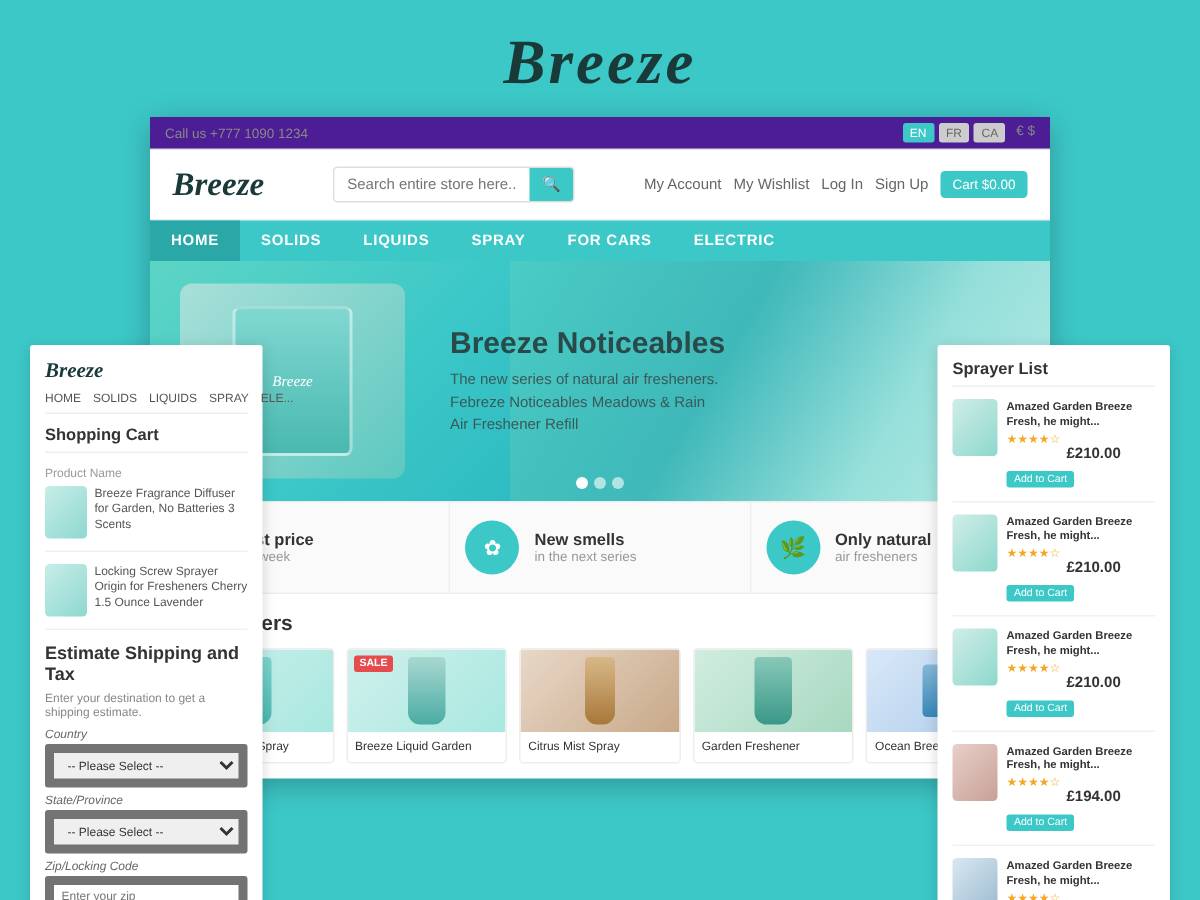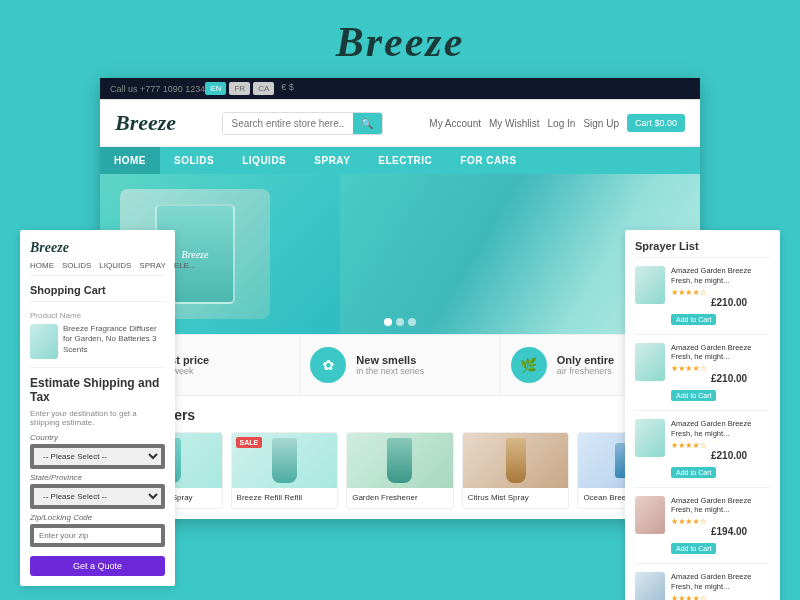--- a/index.html
+++ b/index.html
@@ -31,24 +31,24 @@
       background: #fff;
       width: 600px;
       margin: 0 auto;
       position: relative;
       box-shadow: 0 4px 20px rgba(0,0,0,0.25);
       border-radius: 2px;
     }
 
     
     .top-bar {
-      background: #0f172a;
+      background: #4c1d95;
       padding: 4px 10px;
       display: flex;
-      justify-content: flex-start;
+      justify-content: space-between;
       align-items: center;
       font-size: 9px;
       color: #888;
       border-bottom: 1px solid #e0e0e0;
     }
     .top-bar a { color: #3dc8c8; text-decoration: none; }
     .lang-buttons {
       display: flex;
       gap: 3px;
     }
@@ -393,21 +393,21 @@
       font-weight: bold;
       color: #333;
       margin-bottom: 5px;
     }
     .form-row {
       margin-bottom: 4px;
     }
     .form-label { font-size: 8px; color: #666; display: block; margin-bottom: 2px; font-style: italic; }
     .form-input {
       width: 100%;
-      border: 4px solid #737373;
+      border: 6px solid #737373;
       border-radius: 2px;
       padding: 3px 5px;
       font-size: 8px;
       color: #333;
     }
     .quote-btn {
       background: #6d28d9;
       color: #fff;
       border: none;
       padding: 5px 12px;
@@ -452,20 +452,21 @@
       flex-shrink: 0;
     }
     .right-product-info {
       flex: 1;
     }
     .right-product-name {
       font-size: 7.5px;
       color: #333;
       line-height: 1.3;
       margin-bottom: 2px;
+      font-weight: bold;
     }
     .right-product-price {
       font-size: 10px;
       font-weight: bold;
       color: #333;
       margin-left: 40px;
     }
     .add-to-cart-btn {
       background: #3dc8c8;
       color: #fff;
@@ -516,20 +517,24 @@
     <span>ELE...</span>
   </div>
   <div class="panel-title">Shopping Cart</div>
   <div class="form-row">
     <span style="font-size:8px;color:#999;">Product Name</span>
   </div>
   <div class="cart-item">
     <div class="cart-item-img"></div>
     <div class="cart-item-text">Breeze Fragrance Diffuser for Garden, No Batteries 3 Scents</div>
   </div>
+  <div class="cart-item">
+    <div class="cart-item-img"></div>
+    <div class="cart-item-text">Locking Screw Sprayer Origin for Fresheners Cherry 1.5 Ounce Lavender</div>
+  </div>
   <div class="estimate-section">
     <div class="estimate-title">Estimate Shipping and Tax</div>
     <p style="font-size:8px;color:#888;margin-bottom:6px;">Enter your destination to get a shipping estimate.</p>
     <div class="form-row">
       <label class="form-label">Country</label>
       <select class="form-input"><option>-- Please Select --</option></select>
     </div>
     <div class="form-row">
       <label class="form-label">State/Province</label>
       <select class="form-input"><option>-- Please Select --</option></select>
@@ -618,32 +623,40 @@
       <span>Sign Up</span>
       <button class="cart-btn">Cart $0.00</button>
     </div>
   </div>
 
   <nav class="nav">
     <div class="nav-item active">HOME</div>
     <div class="nav-item">SOLIDS</div>
     <div class="nav-item">LIQUIDS</div>
     <div class="nav-item">SPRAY</div>
+    <div class="nav-item">FOR CARS</div>
     <div class="nav-item">ELECTRIC</div>
-    <div class="nav-item">FOR CARS</div>
   </nav>
 
   <div class="hero">
     <div class="hero-bg-waves"></div>
     <button class="hero-arrow left">‹</button>
     <div class="hero-product">
       <div class="hero-product-inner">
         <span style="font-size:10px;">Breeze</span>
       </div>
     </div>
+    <div class="hero-content">
+      <div class="hero-title">Breeze Noticeables</div>
+      <div class="hero-sub">
+        <span>The new series of natural air fresheners.</span><br>
+        <span>Febreze Noticeables Meadows &amp; Rain</span><br>
+        <span>Air Freshener Refill</span>
+      </div>
+    </div>
     <button class="hero-arrow right">›</button>
     <div class="hero-dots">
       <div class="hero-dot active"></div>
       <div class="hero-dot"></div>
       <div class="hero-dot"></div>
     </div>
   </div>
 
   <div class="features">
     <div class="feature">
@@ -656,21 +669,21 @@
     <div class="feature">
       <div class="feature-icon">✿</div>
       <div class="feature-text">
         <div class="title">New smells</div>
         <div class="sub">in the next series</div>
       </div>
     </div>
     <div class="feature">
       <div class="feature-icon">🌿</div>
       <div class="feature-text">
-        <div class="title">Only entire</div>
+        <div class="title">Only natural</div>
         <div class="sub">air fresheners</div>
       </div>
     </div>
   </div>
 
   <div class="best-sellers">
     <div class="section-header">
       <div class="section-title">Best Sellers</div>
       <div class="section-nav">
         <button class="section-nav-btn">‹</button>
@@ -686,37 +699,37 @@
         <div class="product-info">
           <div class="product-name">Natural Fresh Spray</div>
         </div>
       </div>
       <div class="product-card">
         <div class="product-img">
           <div class="sale-badge">SALE</div>
           <div class="product-bottle" style="background:linear-gradient(180deg,#a8d8d0,#4aaca4);"></div>
         </div>
         <div class="product-info">
-          <div class="product-name">Breeze Refill Refill</div>
+          <div class="product-name">Breeze Liquid Garden</div>
+        </div>
+      </div>
+      <div class="product-card">
+        <div class="product-img" style="background:linear-gradient(135deg,#e8d8c8,#c8a888);">
+          <div class="product-bottle" style="background:linear-gradient(180deg,#d8b888,#a8783a);width:20px;"></div>
+        </div>
+        <div class="product-info">
+          <div class="product-name">Citrus Mist Spray</div>
         </div>
       </div>
       <div class="product-card">
         <div class="product-img" style="background:linear-gradient(135deg,#d0ede0,#a8d8c0);">
           <div class="product-bottle" style="background:linear-gradient(180deg,#88c8b8,#3a9888);"></div>
         </div>
         <div class="product-info">
           <div class="product-name">Garden Freshener</div>
-        </div>
-      </div>
-      <div class="product-card">
-        <div class="product-img" style="background:linear-gradient(135deg,#e8d8c8,#c8a888);">
-          <div class="product-bottle" style="background:linear-gradient(180deg,#d8b888,#a8783a);width:20px;"></div>
-        </div>
-        <div class="product-info">
-          <div class="product-name">Citrus Mist Spray</div>
         </div>
       </div>
       <div class="product-card">
         <div class="product-img" style="background:linear-gradient(135deg,#d8e8f8,#a8c8e8);">
           <div style="display:flex;gap:3px;align-items:flex-end;">
             <div style="width:15px;height:35px;background:linear-gradient(180deg,#88b8d8,#3888b8);border-radius:3px;"></div>
             <div style="width:15px;height:28px;background:linear-gradient(180deg,#a8d8e8,#58b8d8);border-radius:3px;"></div>
           </div>
         </div>
         <div class="product-info">

